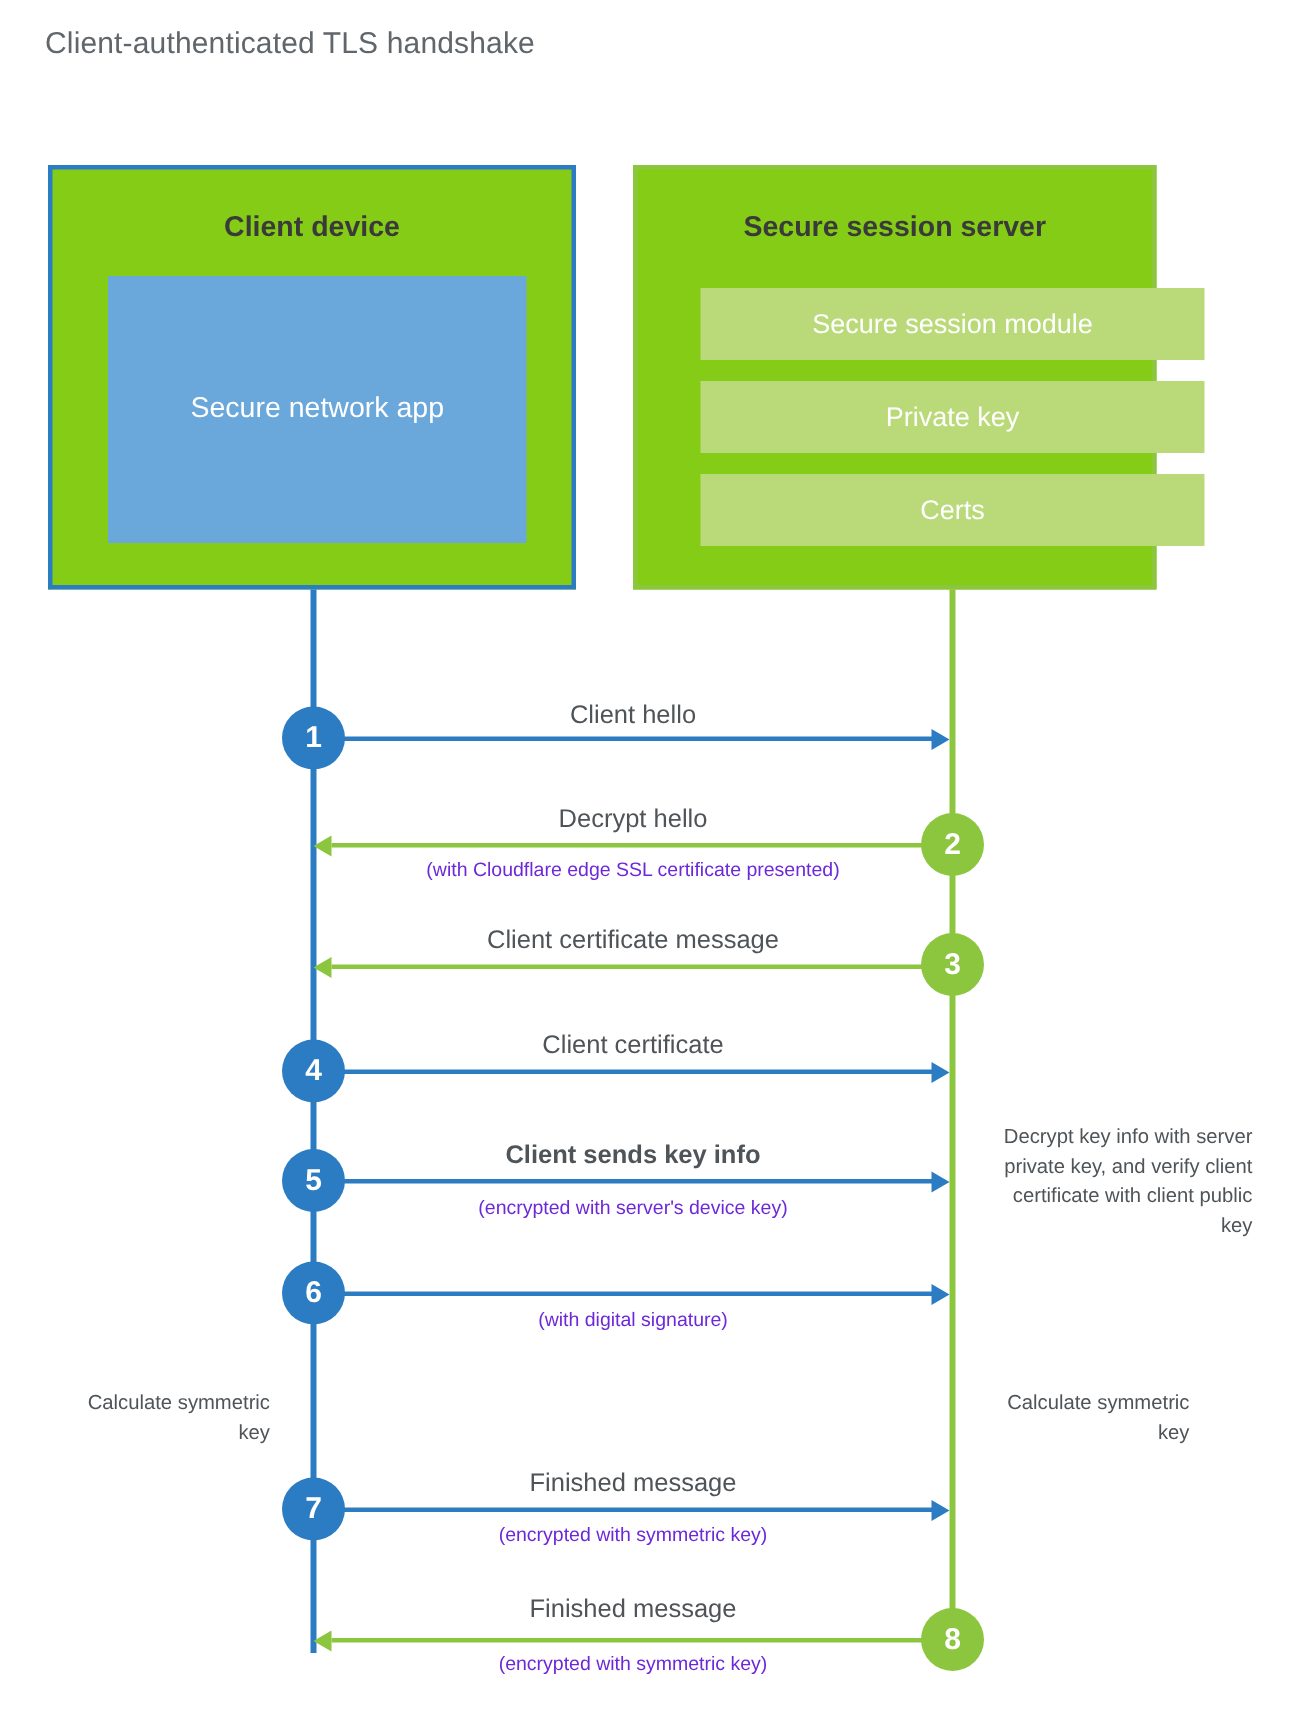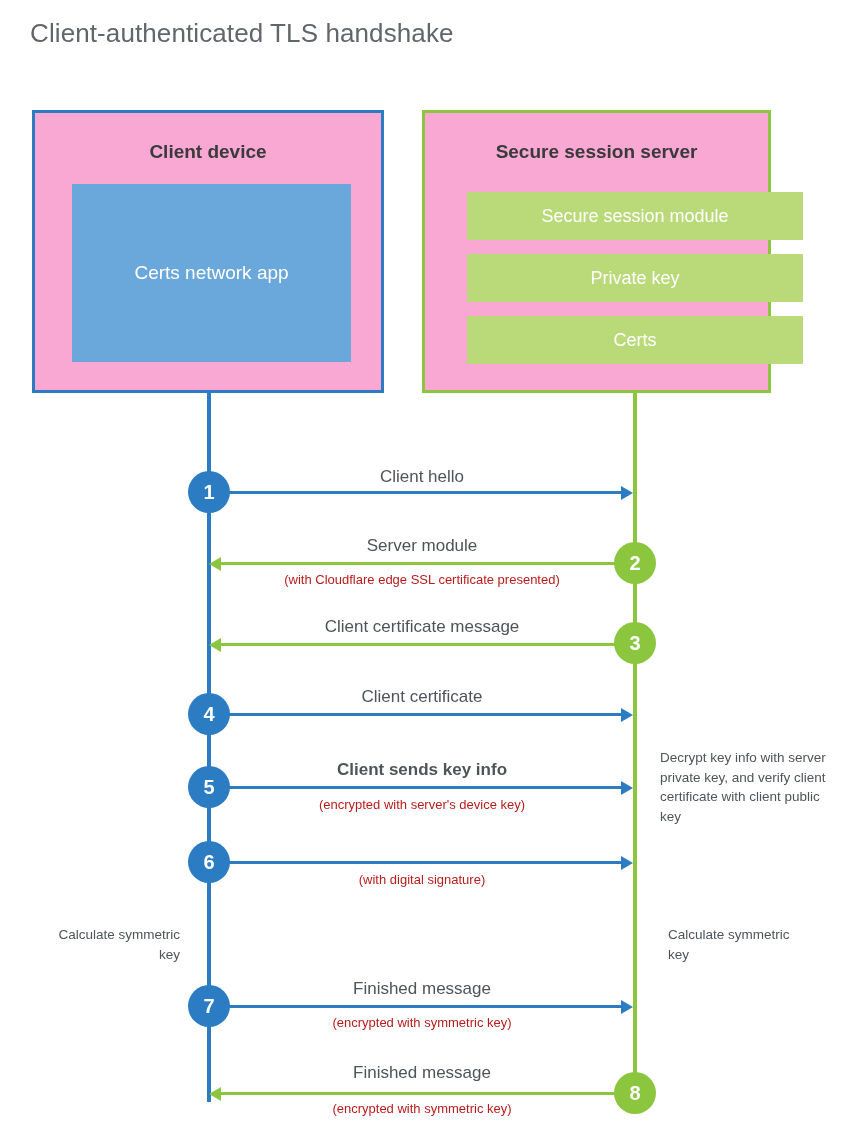--- a/index.html
+++ b/index.html
@@ -18,32 +18,32 @@
     height: 1146px;
     background: #ffffff;
     overflow: hidden;
   }
 
   
   .title {
     position: absolute;
     left: 30px;
     top: 18px;
-    font-size: 26px;
+    font-size: 20px;
     font-weight: 400;
     color: #61666b;
     letter-spacing: 0.1px;
     white-space: nowrap;
   }
 
   
   .actor-box {
     position: absolute;
     box-sizing: border-box;
-    background: #f9a8d4;
+    background: #84cc16;
   }
   .actor-box.client {
     left: 32px;
     top: 110px;
     width: 352px;
     height: 283px;
     border: 3px solid #2b7cc2;
   }
   .actor-box.server {
     left: 422px;
@@ -144,64 +144,64 @@
     position: absolute;
     text-align: center;
     font-size: 17px;
     color: #4f5458;
     white-space: nowrap;
   }
   .msg-sub {
     position: absolute;
     text-align: center;
     font-size: 13px;
-    color: #b91c1c;
+    color: #6d28d9;
     white-space: nowrap;
   }
 
   
   .annotation {
     position: absolute;
     font-size: 13.5px;
     line-height: 1.45;
     color: #4f5458;
   }
   .annotation.right-align { text-align: right; }
-  .annotation.left-align { text-align: left; }
+  .annotation.left-align { text-align: right; }
 </style>
 </head>
 <body>
 
 <div id="canvas">
 
   <div class="title">Client-authenticated TLS handshake</div>
 
   <div class="actor-box client">
     <div class="actor-title">Client device</div>
-    <div class="client-app">Certs network app</div>
+    <div class="client-app">Secure network app</div>
   </div>
 
   <div class="actor-box server">
     <div class="actor-title">Secure session server</div>
     <div class="server-stack">
       <div class="server-bar">Secure session module</div>
       <div class="server-bar">Private key</div>
       <div class="server-bar">Certs</div>
     </div>
   </div>
 
   <div class="lifeline client"></div>
   <div class="lifeline server"></div>
 
   <div class="msg-label" style="left:209px; top:467px; width:426px;">Client hello</div>
   <div class="arrow-line blue" style="left:209px; top:491px; width:414px;"></div>
   <div class="arrow-head right blue" style="left:621px; top:485.5px;"></div>
   <div class="step-circle blue" style="left:188px; top:471px;">1</div>
 
-  <div class="msg-label" style="left:209px; top:536px; width:426px;">Server module</div>
+  <div class="msg-label" style="left:209px; top:536px; width:426px;">Decrypt hello</div>
   <div class="arrow-line green" style="left:221px; top:562px; width:414px;"></div>
   <div class="arrow-head left green" style="left:209px; top:556.5px;"></div>
   <div class="msg-sub" style="left:209px; top:572px; width:426px;">(with Cloudflare edge SSL certificate presented)</div>
   <div class="step-circle green" style="left:614px; top:542px;">2</div>
 
   <div class="msg-label" style="left:209px; top:617px; width:426px;">Client certificate message</div>
   <div class="arrow-line green" style="left:221px; top:643px; width:414px;"></div>
   <div class="arrow-head left green" style="left:209px; top:637.5px;"></div>
   <div class="step-circle green" style="left:614px; top:622px;">3</div>
 

